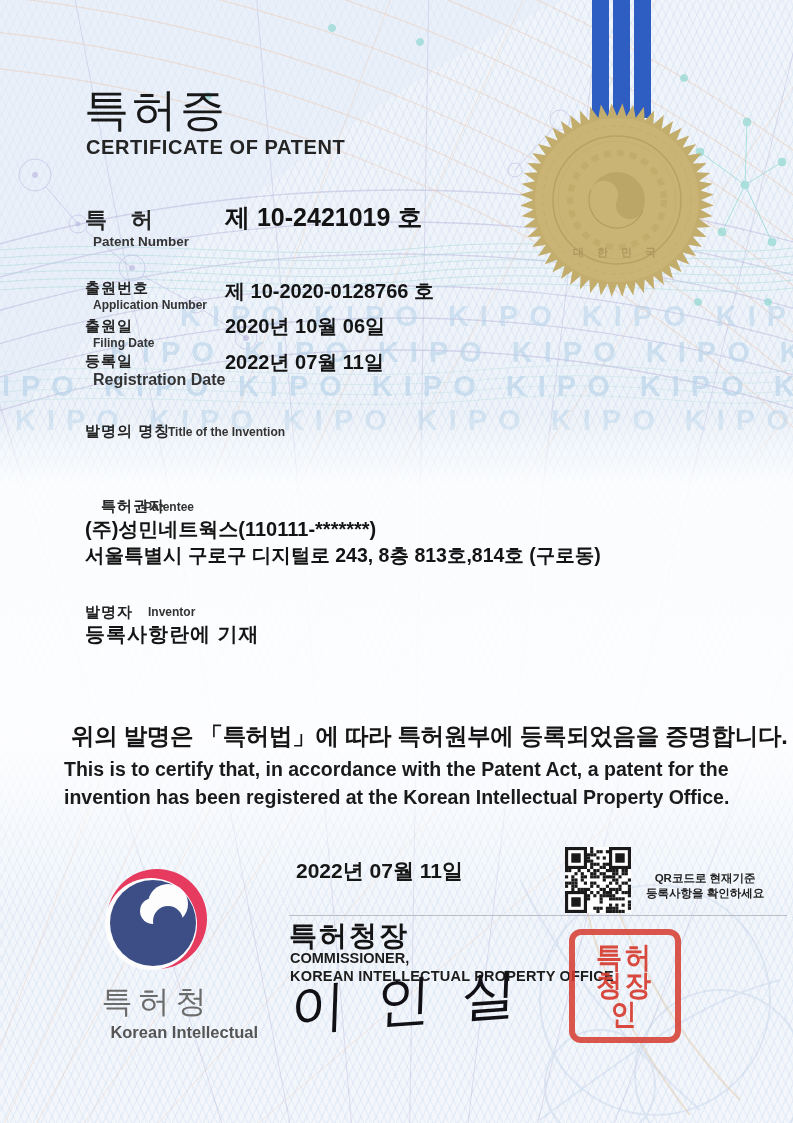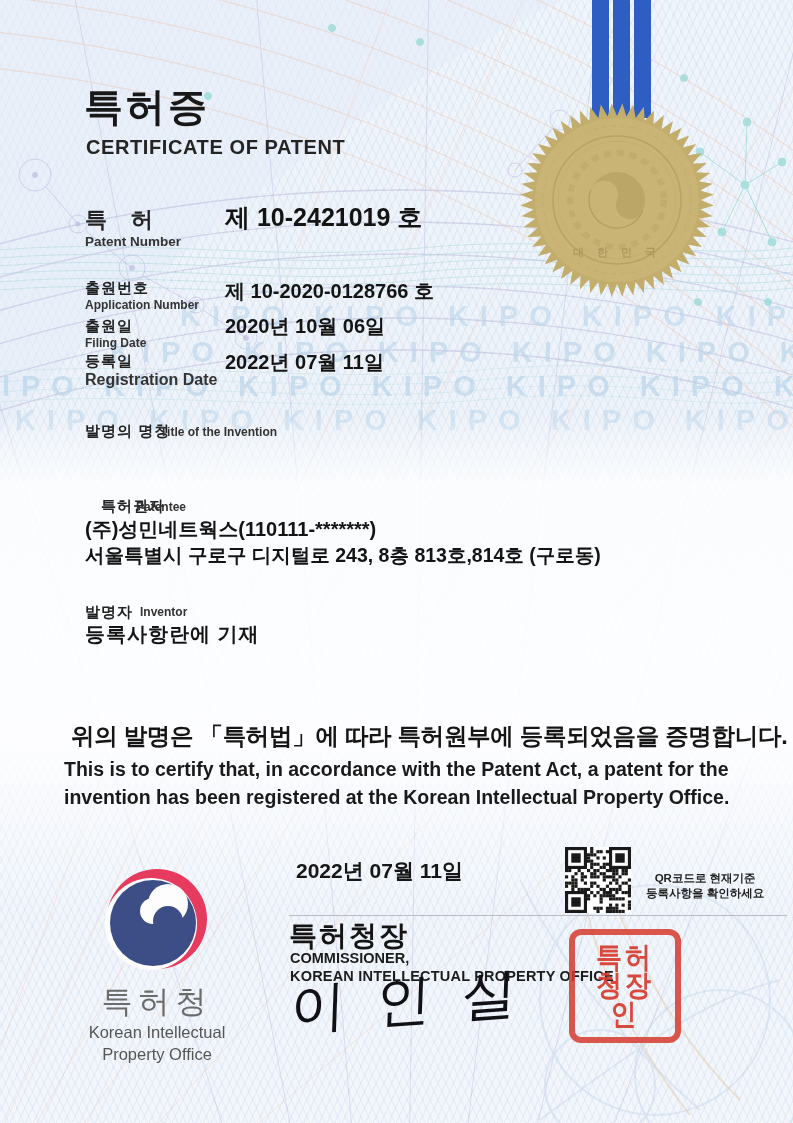--- a/index.html
+++ b/index.html
@@ -24,25 +24,25 @@
   .wm1{left:180px;top:300px;opacity:.55}
   .wm2{left:110px;top:336px;opacity:.6}
   .wm3{left:-30px;top:370px;opacity:.65}
   .wm4{left:15px;top:404px;opacity:.5}
 
   .ribbon{position:absolute;left:592px;top:0;width:59px;height:118px;display:flex;gap:4px;z-index:3;}
   .ribbon div{width:17px;height:100%;}
   .medal{position:absolute;left:518px;top:101px;z-index:4;}
 
   .abs{position:absolute;z-index:6;}
-  .ttl-ko{left:84px;top:80px;font-size:39px;font-weight:bold;letter-spacing:3px;color:#181818;}
+  .ttl-ko{left:84px;top:80px;font-size:45px;font-weight:normal;letter-spacing:3px;color:#181818;}
   .ttl-en{left:86px;top:136px;font-size:20px;font-weight:bold;letter-spacing:.6px;color:#242424;}
 
   .lab-ko{font-weight:bold;color:#222;}
-  .lab-en{font-weight:bold;color:#333;}
+  .lab-en{font-weight:bold;color:#333;margin-left:8px;}
   .val{font-weight:bold;color:#141414;}
 
   .f-pat-ko{left:85px;top:205px;font-size:22px;letter-spacing:9px;}
   .f-pat-en{left:85px;top:234px;font-size:13.5px;}
   .f-pat-v {left:225px;top:201px;font-size:25px;}
   .f-app-ko{left:85px;top:279px;font-size:15px;letter-spacing:1px;}
   .f-app-en{left:85px;top:298px;font-size:12px;}
   .f-app-v {left:225px;top:278px;font-size:20px;}
   .f-fil-ko{left:85px;top:317px;font-size:15px;letter-spacing:1px;}
   .f-fil-en{left:85px;top:336px;font-size:12px;}
@@ -78,22 +78,22 @@
        transform:rotate(-4deg) skewX(-6deg);transform-origin:left top;z-index:6;}
 
   .stamp{left:569px;top:929px;width:100px;height:102px;border:6px solid rgba(214,57,46,.85);
     border-radius:12px;z-index:7;display:flex;align-items:center;justify-content:center;}
   .stamp-inner{width:62px;font-size:26px;line-height:.98;font-weight:bold;color:rgba(214,57,46,.92);
     letter-spacing:3px;word-break:break-all;text-align:center;transform:scaleY(1.12);}
 
   .logo-emblem{left:104px;top:866px;z-index:6;}
   .logo-ko{left:84px;top:981px;width:146px;text-align:center;font-size:31px;letter-spacing:6px;
     color:#6b6b6b;font-weight:500;}
-  .logo-en{left:56px;top:1021px;width:202px;text-align:center;font-size:16.5px;line-height:22px;
-    color:#555;font-weight:400;}
+  .logo-en{left:56px;top:1021px;width:202px;text-align:right;font-size:16.5px;line-height:22px;
+    color:#555;font-weight:700;}
 </style>
 </head>
 <body>
 
 <div class="page">
 
   <svg id="bg-art" width="793" height="1123" viewBox="0 0 793 1123">
     <path d="M0,0 H560 C380,90 160,250 0,430 Z" fill="#e3ecf7" opacity="0.5"></path>
     <g stroke="#b4afd9" stroke-width="1.3" fill="none" opacity="0.45">
       <circle cx="400" cy="1700" r="1350"></circle>
@@ -426,16 +426,15 @@
     <circle r="50" fill="#e73a5f"></circle>
     <circle cx="-6" cy="5" r="46" fill="#fdfdfe"></circle>
     <circle cx="-4" cy="4" r="43" fill="#3c4e85"></circle>
     <circle cx="11" cy="-15" r="20" fill="#fdfdfe"></circle>
     <circle cx="-4" cy="-8" r="13" fill="#fdfdfe"></circle>
     <circle cx="11" cy="2" r="15" fill="#3c4e85"></circle>
   </svg>
   <div class="abs logo-ko">특허청</div>
   <div class="abs logo-en">
     <div>Korean Intellectual</div>
-    <div>Property Office</div>
   </div>
 
 </div>
 
 </body></html>

